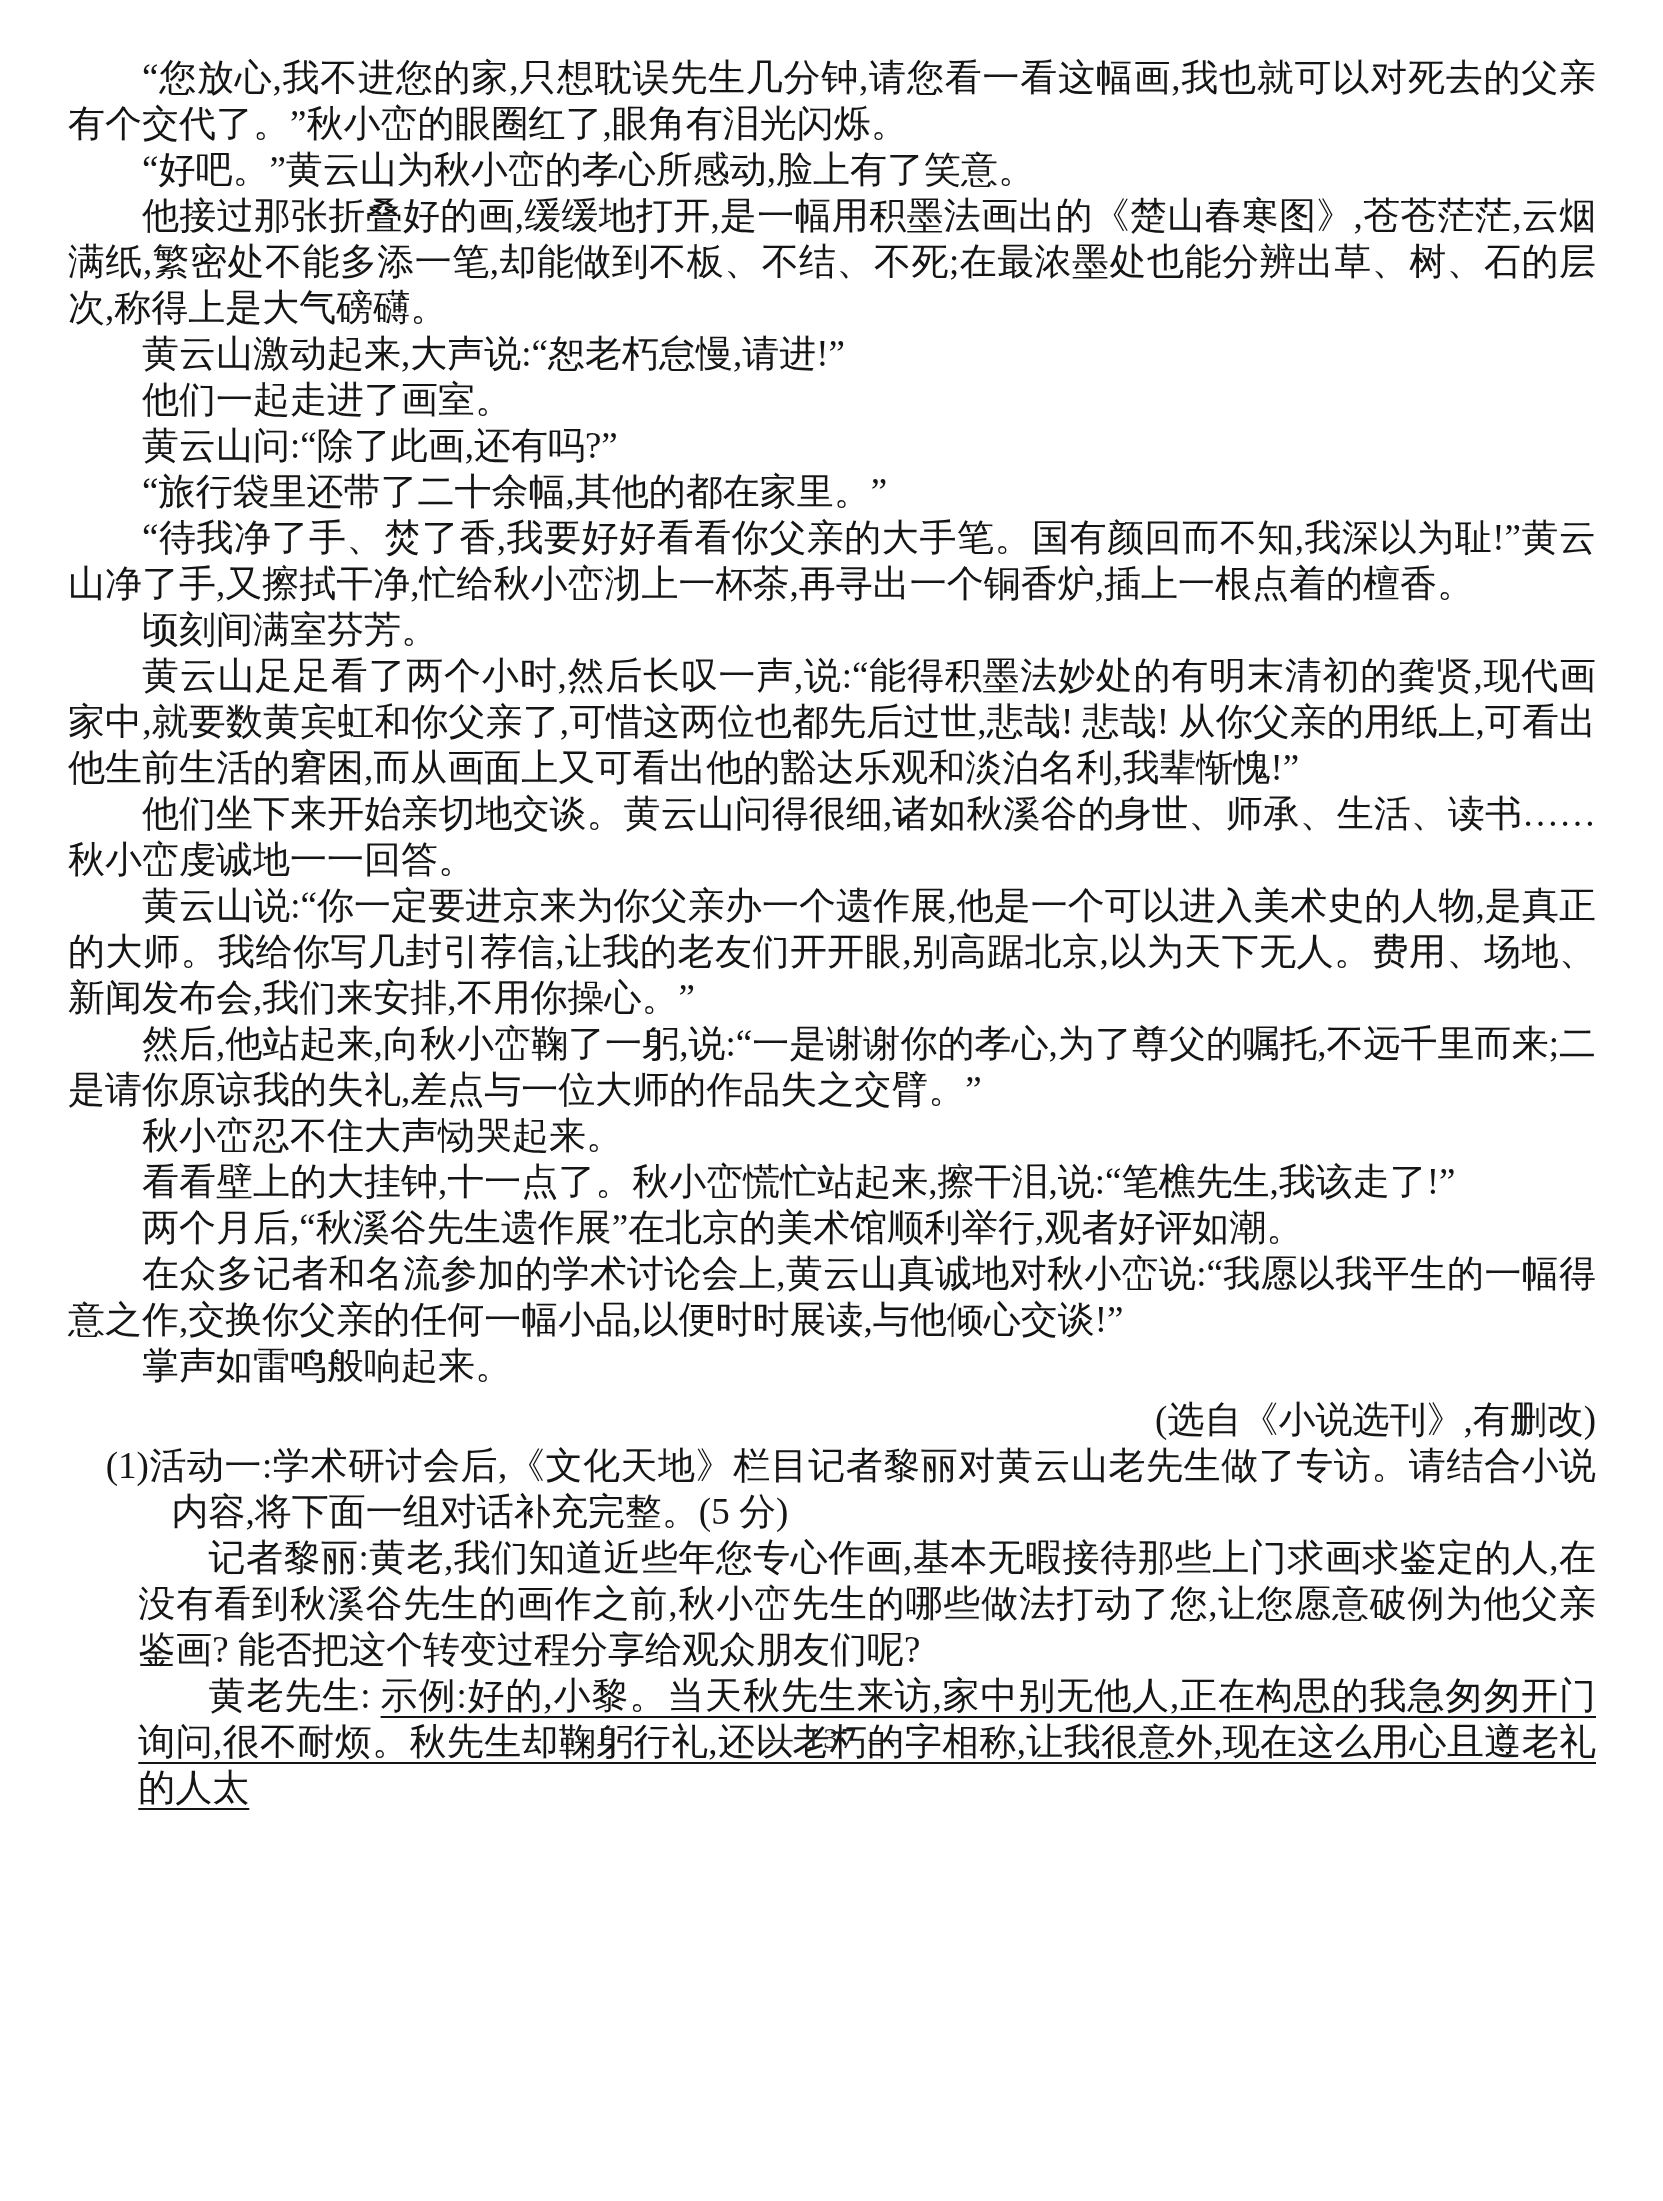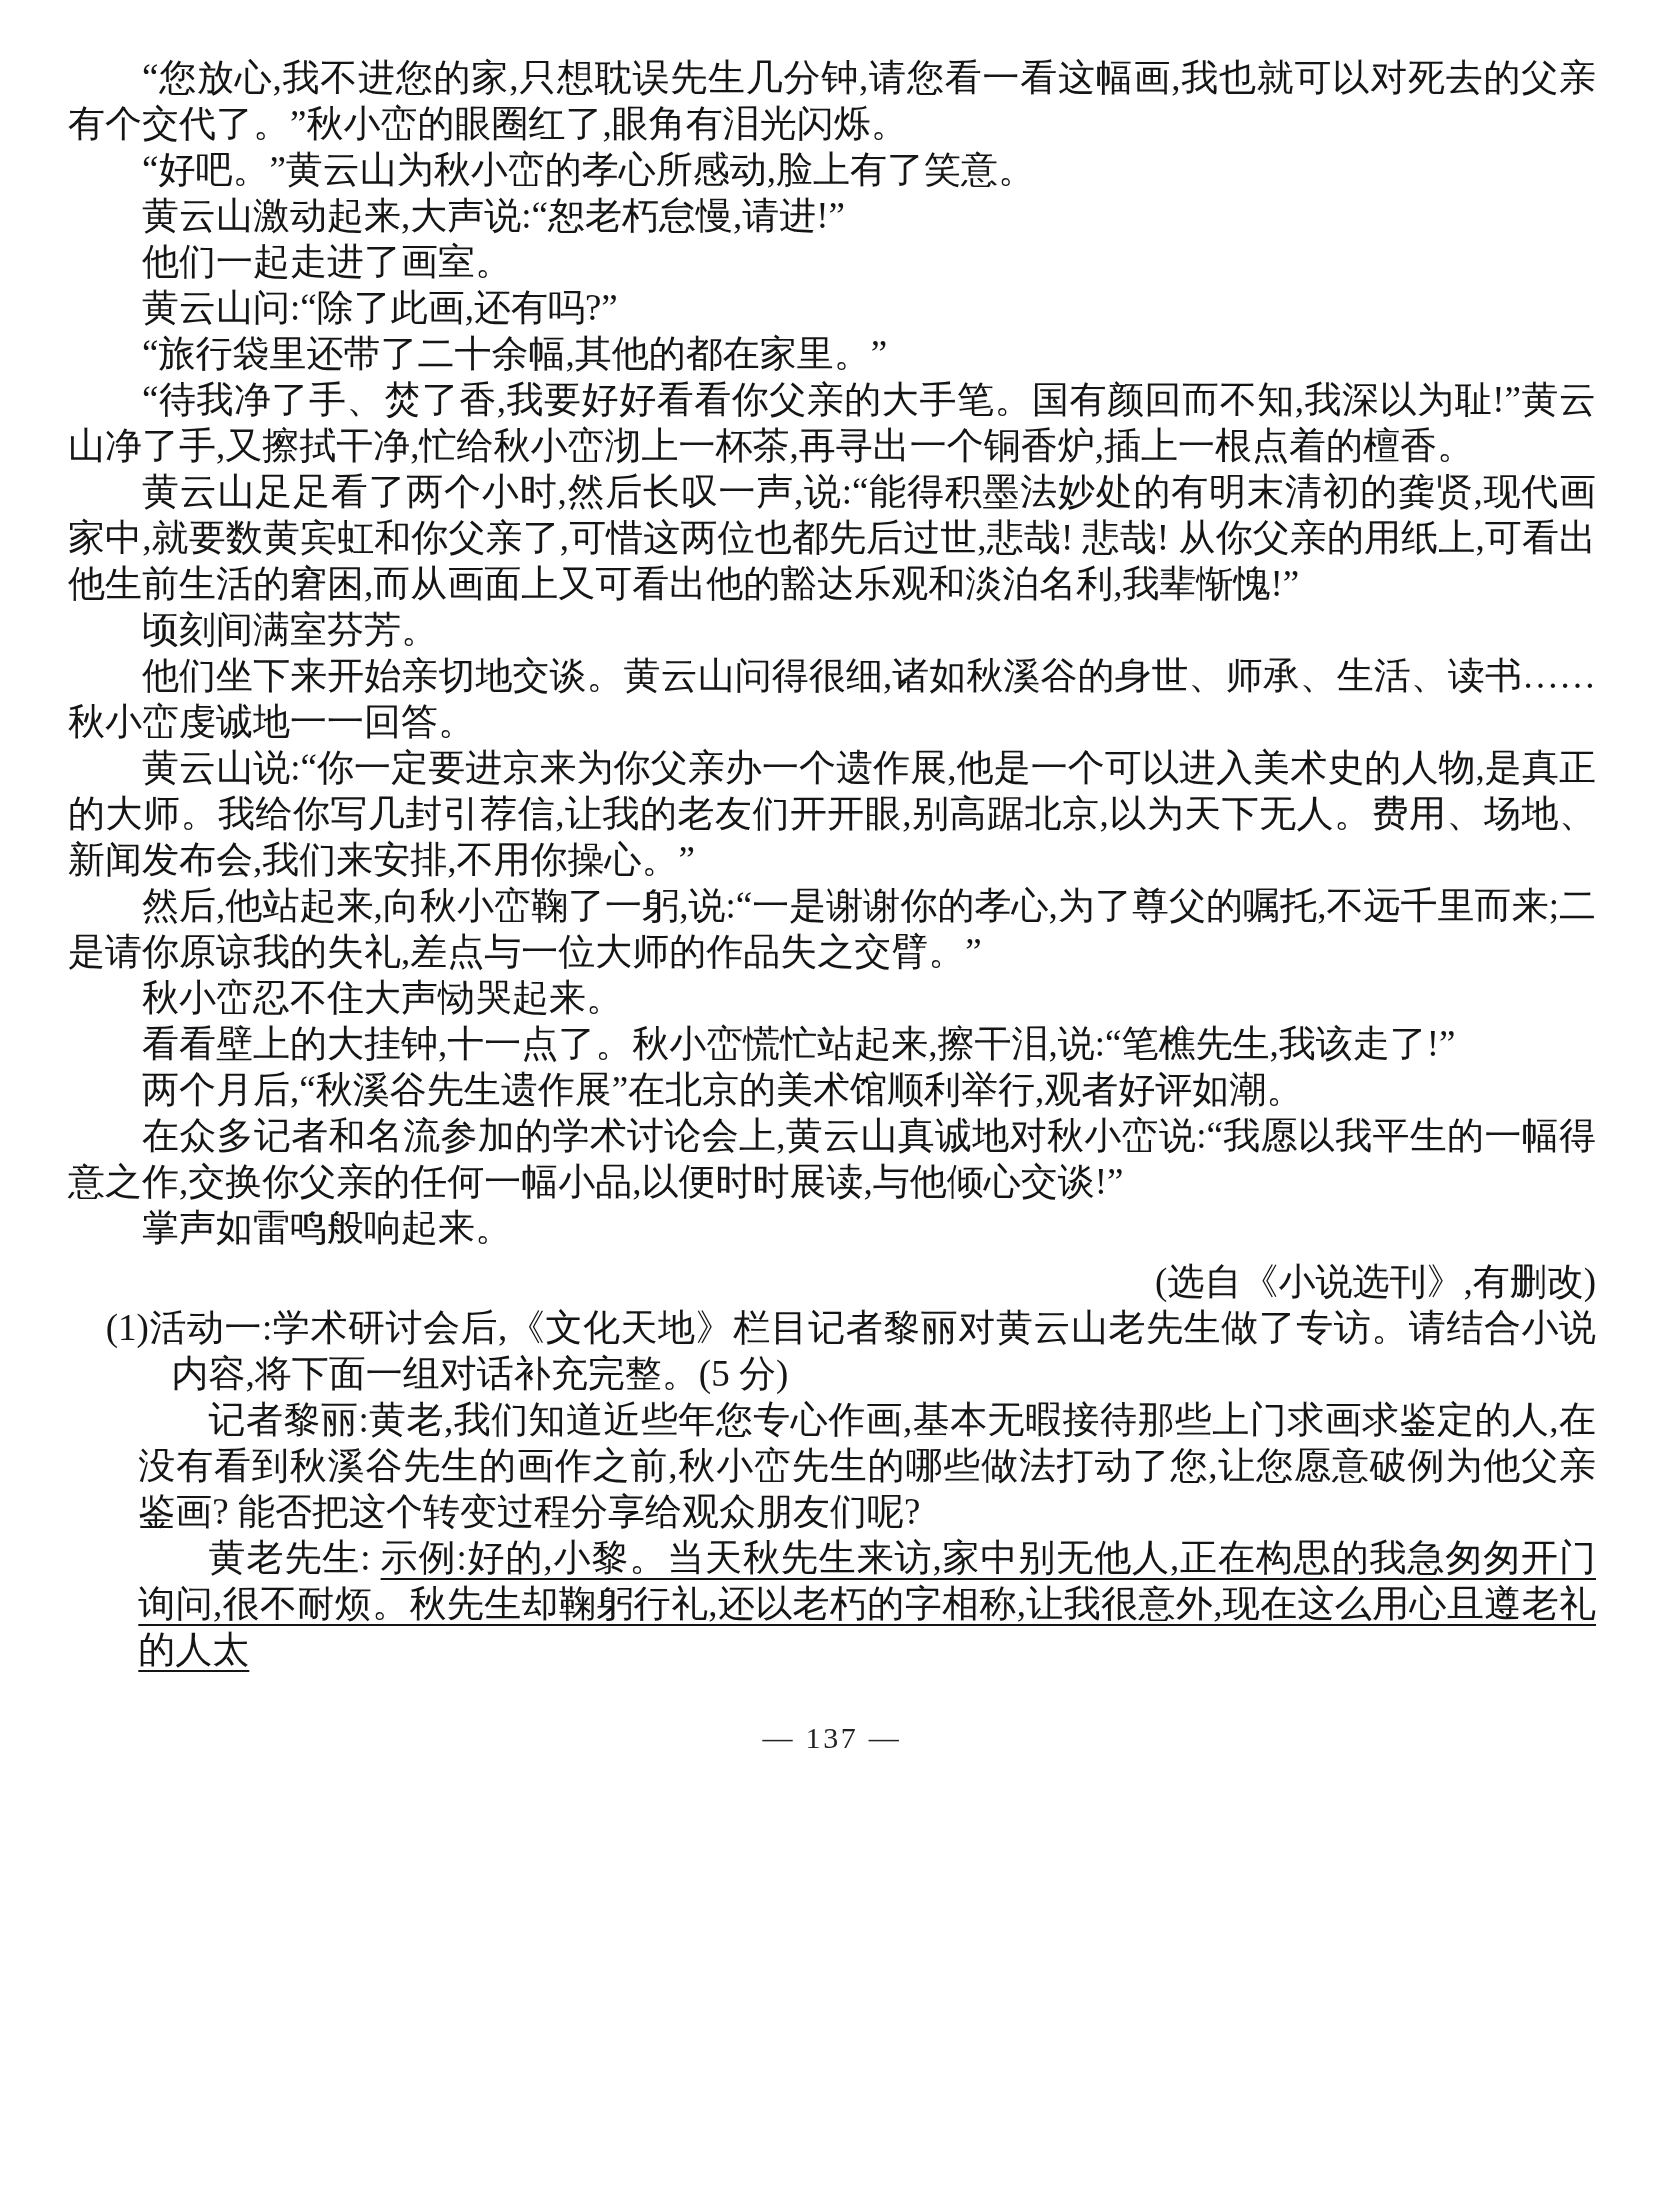--- a/index.html
+++ b/index.html
@@ -66,27 +66,28 @@
   }
 </style>
 </head>
 <body>
 
 <div class="page">
 
   <div id="story-paragraphs">
       <p class="para">“您放心,我不进您的家,只想耽误先生几分钟,请您看一看这幅画,我也就可以对死去的父亲有个交代了。”秋小峦的眼圈红了,眼角有泪光闪烁。</p>
       <p class="para">“好吧。”黄云山为秋小峦的孝心所感动,脸上有了笑意。</p>
+      <p class="para">他接过那张折叠好的画,缓缓地打开,是一幅用积墨法画出的《楚山春寒图》,苍苍茫茫,云烟满纸,繁密处不能多添一笔,却能做到不板、不结、不死;在最浓墨处也能分辨出草、树、石的层次,称得上是大气磅礴。</p>
       <p class="para">黄云山激动起来,大声说:“恕老朽怠慢,请进!”</p>
       <p class="para">他们一起走进了画室。</p>
       <p class="para">黄云山问:“除了此画,还有吗?”</p>
       <p class="para">“旅行袋里还带了二十余幅,其他的都在家里。”</p>
       <p class="para">“待我净了手、焚了香,我要好好看看你父亲的大手笔。国有颜回而不知,我深以为耻!”黄云山净了手,又擦拭干净,忙给秋小峦沏上一杯茶,再寻出一个铜香炉,插上一根点着的檀香。</p>
+      <p class="para">顷刻间满室芬芳。</p>
       <p class="para">黄云山足足看了两个小时,然后长叹一声,说:“能得积墨法妙处的有明末清初的龚贤,现代画家中,就要数黄宾虹和你父亲了,可惜这两位也都先后过世,悲哉! 悲哉! 从你父亲的用纸上,可看出他生前生活的窘困,而从画面上又可看出他的豁达乐观和淡泊名利,我辈惭愧!”</p>
-      <p class="para">顷刻间满室芬芳。</p>
       <p class="para">他们坐下来开始亲切地交谈。黄云山问得很细,诸如秋溪谷的身世、师承、生活、读书……秋小峦虔诚地一一回答。</p>
       <p class="para">黄云山说:“你一定要进京来为你父亲办一个遗作展,他是一个可以进入美术史的人物,是真正的大师。我给你写几封引荐信,让我的老友们开开眼,别高踞北京,以为天下无人。费用、场地、新闻发布会,我们来安排,不用你操心。”</p>
       <p class="para">然后,他站起来,向秋小峦鞠了一躬,说:“一是谢谢你的孝心,为了尊父的嘱托,不远千里而来;二是请你原谅我的失礼,差点与一位大师的作品失之交臂。”</p>
       <p class="para">秋小峦忍不住大声恸哭起来。</p>
       <p class="para">看看壁上的大挂钟,十一点了。秋小峦慌忙站起来,擦干泪,说:“笔樵先生,我该走了!”</p>
       <p class="para">两个月后,“秋溪谷先生遗作展”在北京的美术馆顺利举行,观者好评如潮。</p>
       <p class="para">在众多记者和名流参加的学术讨论会上,黄云山真诚地对秋小峦说:“我愿以我平生的一幅得意之作,交换你父亲的任何一幅小品,以便时时展读,与他倾心交谈!”</p>
       <p class="para">掌声如雷鸣般响起来。</p>
     </div>
 

